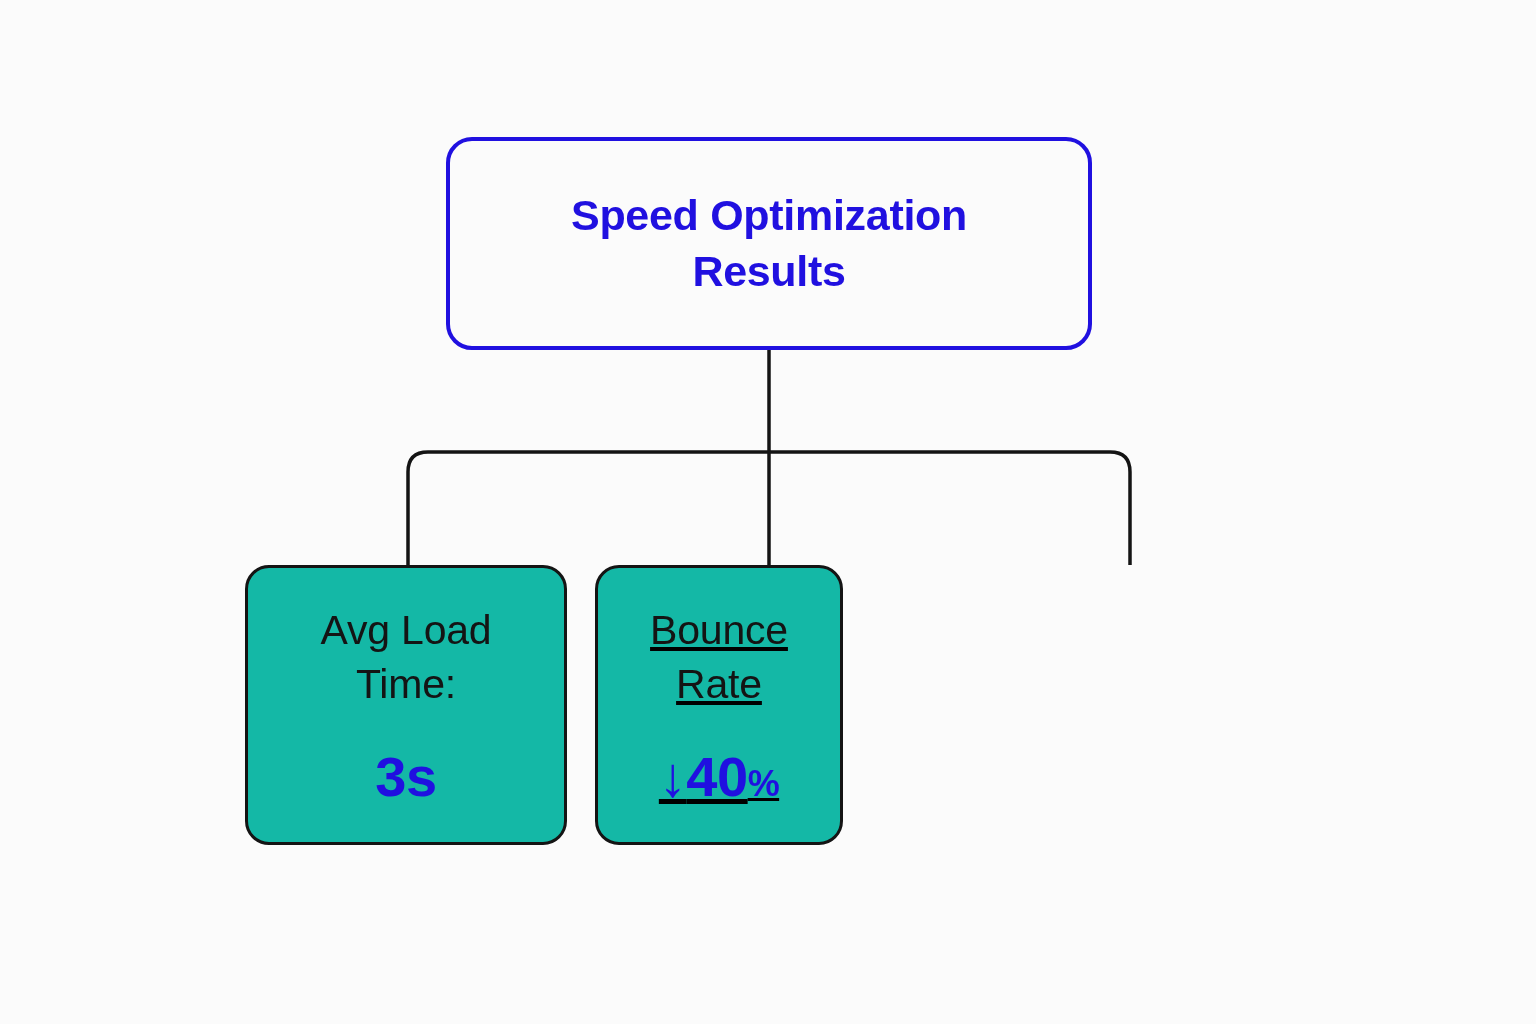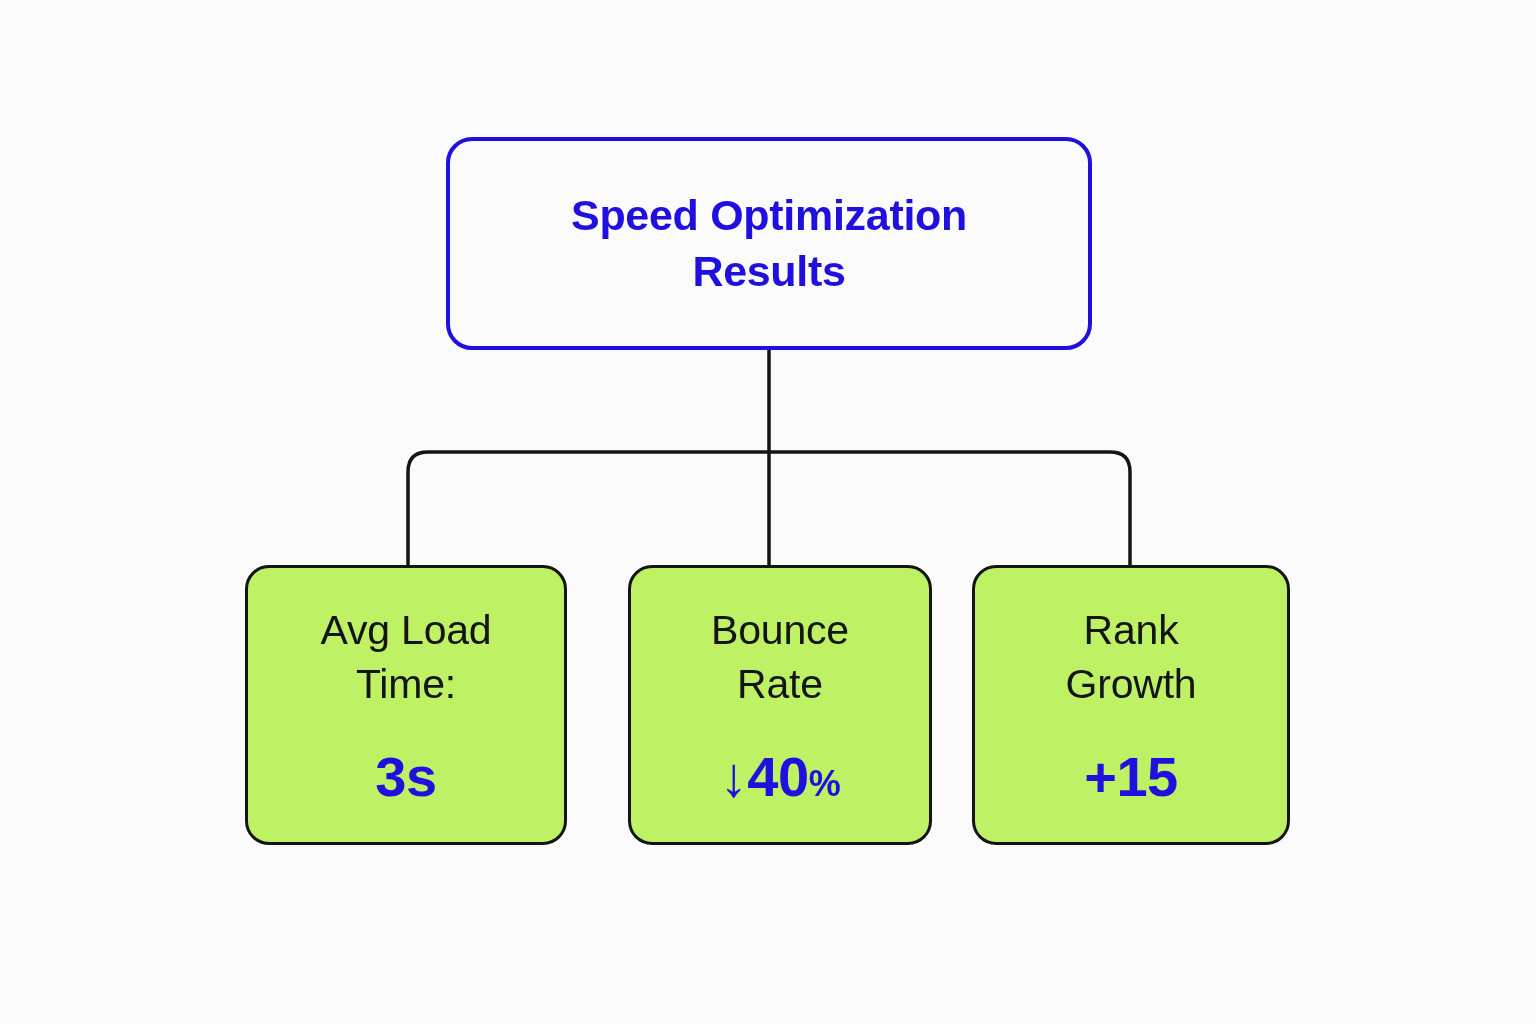--- a/index.html
+++ b/index.html
@@ -61,29 +61,29 @@
   }
 
   
   .metric-card {
     position: absolute;
     top: 565px;
     height: 280px;
     box-sizing: border-box;
     border: 3px solid #141414;
     border-radius: 24px;
-    background: #bef264;
+    background: #14b8a6;
     display: flex;
     flex-direction: column;
     align-items: center;
     justify-content: center;
     padding: 0 31px;
   }
   #card-avg-load-time { left: 245px;  width: 322px; }
-  #card-bounce-rate   { left: 628px;  width: 304px; }
+  #card-bounce-rate   { left: 595px;  width: 248px; text-decoration: underline; }
   #card-rank-growth   { left: 972px;  width: 318px; }
 
   .metric-label {
     color: #141414;
     font-size: 41px;
     line-height: 1.33;
     font-weight: 400;
     text-align: center;
     letter-spacing: -0.2px;
     white-space: pre-line;
@@ -138,23 +138,14 @@
   <div id="card-bounce-rate" class="metric-card">
     <div class="metric-label">Bounce
 Rate</div>
     <div class="metric-value">
       <span class="value-prefix">↓</span>
       <span class="value-main">40</span>
       <span class="value-suffix-small">%</span>
     </div>
   </div>
 
-  <div id="card-rank-growth" class="metric-card">
-    <div class="metric-label">Rank
-Growth</div>
-    <div class="metric-value">
-      <span class="value-prefix"></span>
-      <span class="value-main">+15</span>
-      <span class="value-suffix-small"></span>
-    </div>
-  </div>
 
 </div>
 
 </body></html>

